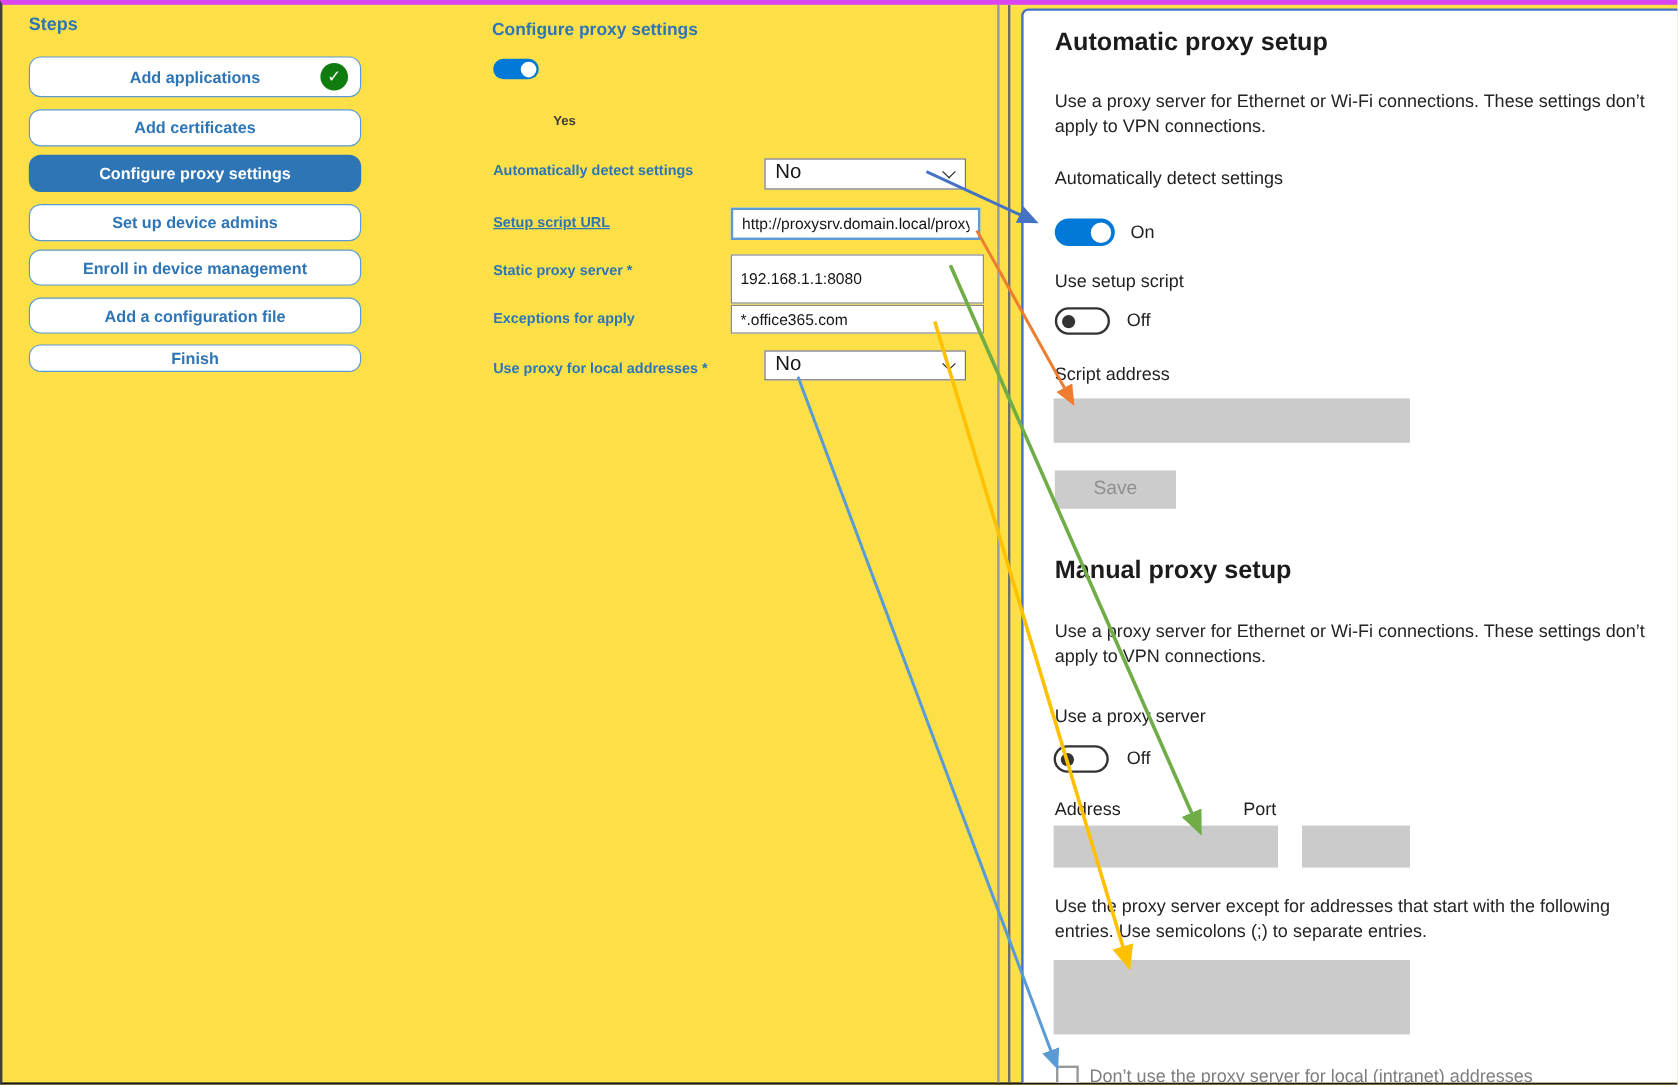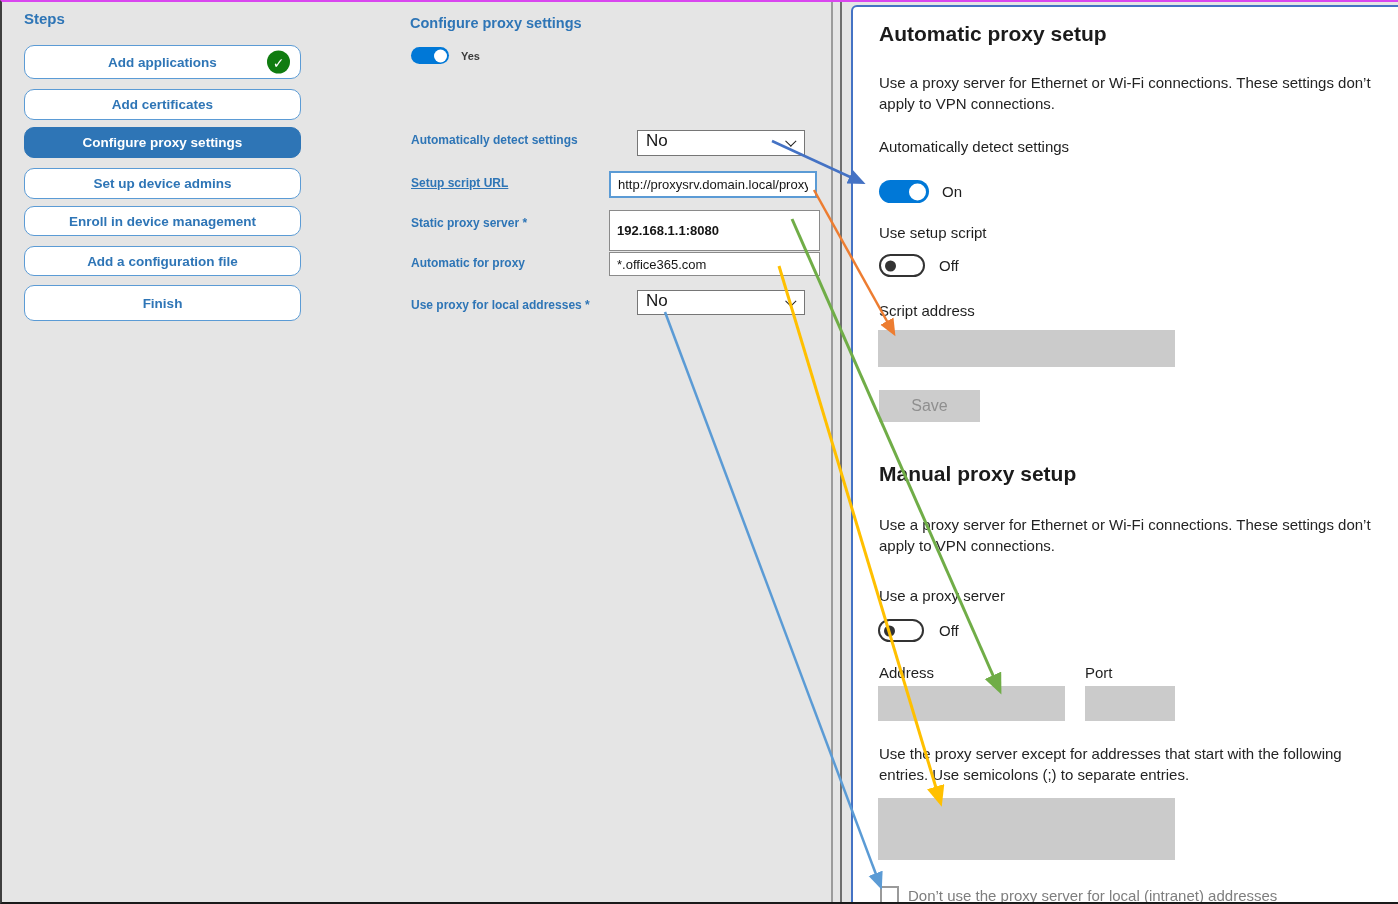--- a/index.html
+++ b/index.html
@@ -1,40 +1,40 @@
 <!DOCTYPE html>
 <html><head>
 <meta charset="utf-8">
 <style>
   * { margin:0; padding:0; box-sizing:border-box; }
   body { font-family:"Liberation Sans","DejaVu Sans",sans-serif; background:#fff; }
   #frame {
-    position:relative; width:1398px; height:904px; background:#e5e5e5; overflow:hidden;
-    border-left:2px solid #3f3f3f; border-bottom:2px solid #1a1a1a; border-top:2px solid #d946ef;
+    position:relative; width:1398px; height:904px; background:#fde047; overflow:hidden;
+    border-left:2px solid #3f3f3f; border-bottom:2px solid #1a1a1a; border-top:4px solid #d946ef;
   }
   
   .steps-title { position:absolute; left:22px; top:8px; font-size:15px; font-weight:bold; color:#2e75b6; }
   .step-btn {
     position:absolute; left:22px; width:277px; border:1.5px solid #5b9bd5; border-radius:10px;
     background:#fff; color:#2e75b6; font-size:13.5px; font-weight:600;
     display:flex; align-items:center; justify-content:center; cursor:pointer;
   }
   .step-btn.selected { background:#2e75b6; border-color:#2e75b6; color:#fff; }
   .check-badge {
     position:absolute; right:10px; top:50%; transform:translateY(-50%);
     width:23px; height:23px; border-radius:50%; background:#107c10; color:#fff;
     display:flex; align-items:center; justify-content:center; font-size:14px; font-weight:bold;
   }
   
   .form-title { position:absolute; left:408px; top:13px; font-size:14.5px; font-weight:bold; color:#2e75b6; }
   .toggle-on  { position:absolute; border-radius:999px; background:#0078d7; }
   .toggle-on .knob  { position:absolute; top:50%; transform:translateY(-50%); background:#fff; border-radius:50%; }
   .toggle-off { position:absolute; border-radius:999px; background:#fff; border:2px solid #333; }
   .toggle-off .knob { position:absolute; top:50%; transform:translateY(-50%); background:#333; border-radius:50%; }
-  .toggle-state-sm { position:absolute; font-size:11px; font-weight:bold; color:#3b3b3b; }
+  .toggle-state-sm { position:absolute; font-size:11px; font-weight:bold; color:#3b3b3b;margin-top:43px; }
   .f-label { position:absolute; left:409px; font-size:12px; font-weight:600; color:#2e75b6; }
   .f-input {
     position:absolute; left:607px; border:1px solid #8a8a8a; background:#fff;
     font-family:"Liberation Sans","DejaVu Sans",sans-serif; font-size:13px; color:#151515; padding:0 7px; outline:none;
   }
   .f-input.focused { border:2px solid #5b9bd5; }
   .fake-select {
     position:absolute; left:635px; border:1px solid #767676; background:#fff;
     display:flex; font-size:17px; color:#151515; padding:0 8px; cursor:pointer;
   }
@@ -80,44 +80,44 @@
   </div>
   <div class="step-btn" style="top:166px;height:31px;">
     <span>Set up device admins</span>
   </div>
   <div class="step-btn" style="top:244px;height:30px;">
     <span>Add a configuration file</span>
   </div>
   <div class="step-btn" style="top:204px;height:30px;">
     <span>Enroll in device management</span>
   </div>
-  <div class="step-btn" style="top:283px;height:36px;">
+  <div class="step-btn" style="top:283px;height:23px;">
     <span>Finish</span>
   </div>
 
   <div class="form-title">Configure proxy settings</div>
 
   <div class="toggle-on" style="left:409px;top:45px;width:38px;height:17px;">
     <div class="knob" style="right:2px;width:13px;height:13px;"></div>
   </div>
   <div class="toggle-state-sm" style="left:459px;top:48px;">Yes</div>
 
   <div class="f-label" style="top:131px;">Automatically detect settings</div>
   <div class="fake-select" style="top:128px;width:168px;height:26px;">
     <span>No</span>
     <span class="chev"></span>
   </div>
 
   <div class="f-label" style="top:174px;text-decoration:underline;">Setup script URL</div>
   <input class="f-input focused" style="top: 169px; width: 208px; height: 27px;" value="http://proxysrv.domain.local/proxy.pa">
 
   <div class="f-label" style="top:214px;">Static proxy server *</div>
-  <input class="f-input" style="top: 208px; width: 211px; height: 41px; font-weight: bold;" value="192.168.1.1:8080">
+  <input class="f-input" style="top: 208px; width: 211px; height: 41px;" value="192.168.1.1:8080">
 
-  <div class="f-label" style="top:254px;">Automatic for proxy</div>
+  <div class="f-label" style="top:254px;">Exceptions for apply</div>
   <input class="f-input" style="top: 250px; width: 211px; height: 24px;" value="*.office365.com">
 
   <div class="f-label" style="top:296px;">Use proxy for local addresses *</div>
   <div class="fake-select" style="top:288px;width:168px;height:25px;">
     <span>No</span>
     <span class="chev"></span>
   </div>
 
   <div class="vline" style="left:829px;width:1.5px;background:#9b9b9b;"></div>
   <div class="vline" style="left:838px;width:1.5px;background:#6e6e6e;"></div>
@@ -147,21 +147,21 @@
   <div class="r-h" style="left:877px;top:460px;">Manual proxy setup</div>
   <div class="r-para" style="left:877px;top:512px;width:500px;">Use a proxy server for Ethernet or Wi-Fi connections. These settings don’t apply to VPN connections.</div>
 
   <div class="r-label" style="left:877px;top:585px;">Use a proxy server</div>
   <div class="toggle-off" style="left:876px;top:617px;width:46px;height:23px;">
     <div class="knob" style="left:4px;width:11px;height:11px;"></div>
   </div>
   <div class="r-state" style="left:937px;top:620px;">Off</div>
 
   <div class="r-label" style="left:877px;top:662px;">Address</div>
-  <div class="r-label" style="left:1083px;top:662px;">Port</div>
+  <div class="r-label" style="left:1034px;top:662px;">Port</div>
   <div class="gray-box" style="left:876px;top:684px;width:187px;height:35px;"></div>
   <div class="gray-box" style="left:1083px;top:684px;width:90px;height:35px;"></div>
 
   <div class="r-para" style="left:877px;top:741px;width:478px;">Use the proxy server except for addresses that start with the following entries. Use semicolons (;) to separate entries.</div>
   <div class="gray-box" style="left:876px;top:796px;width:297px;height:62px;"></div>
 
   <div class="cb-box" style="left:878px;top:884px;"></div>
   <div class="cb-label" style="left:906px;top:885px;">Don’t use the proxy server for local (intranet) addresses</div>
 
   <svg id="arrows-svg" xmlns="http://www.w3.org/2000/svg">

